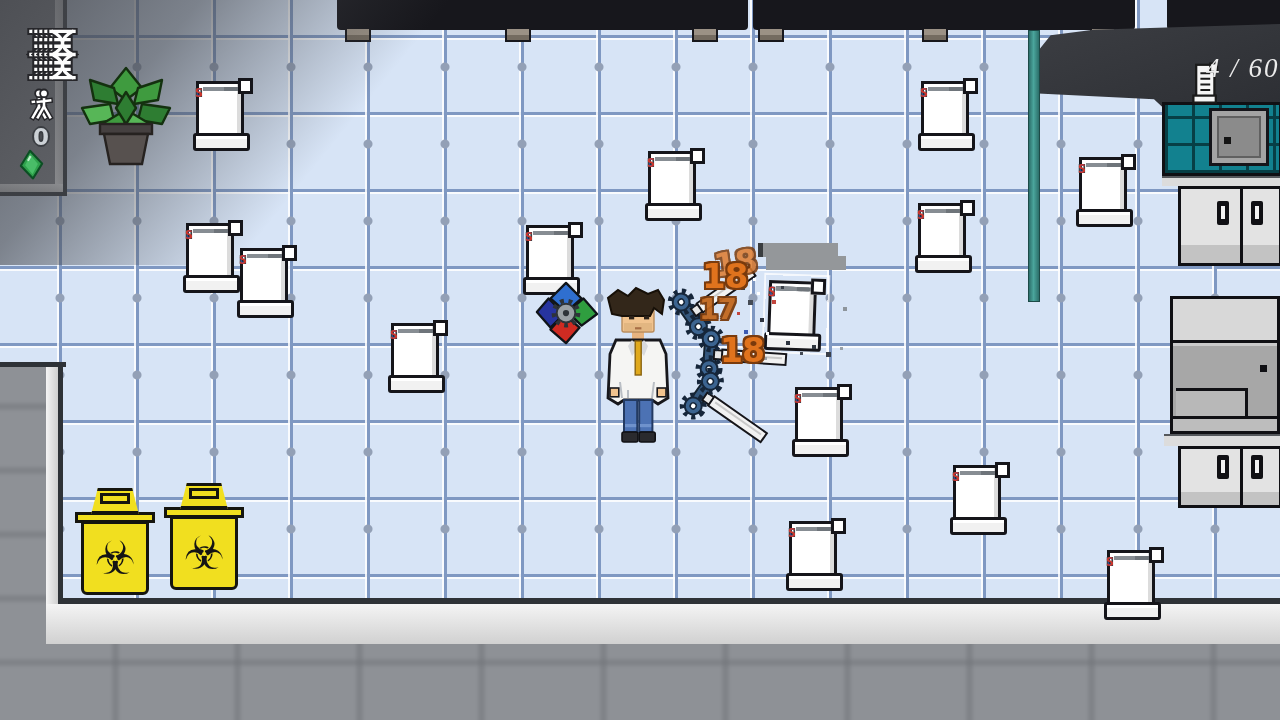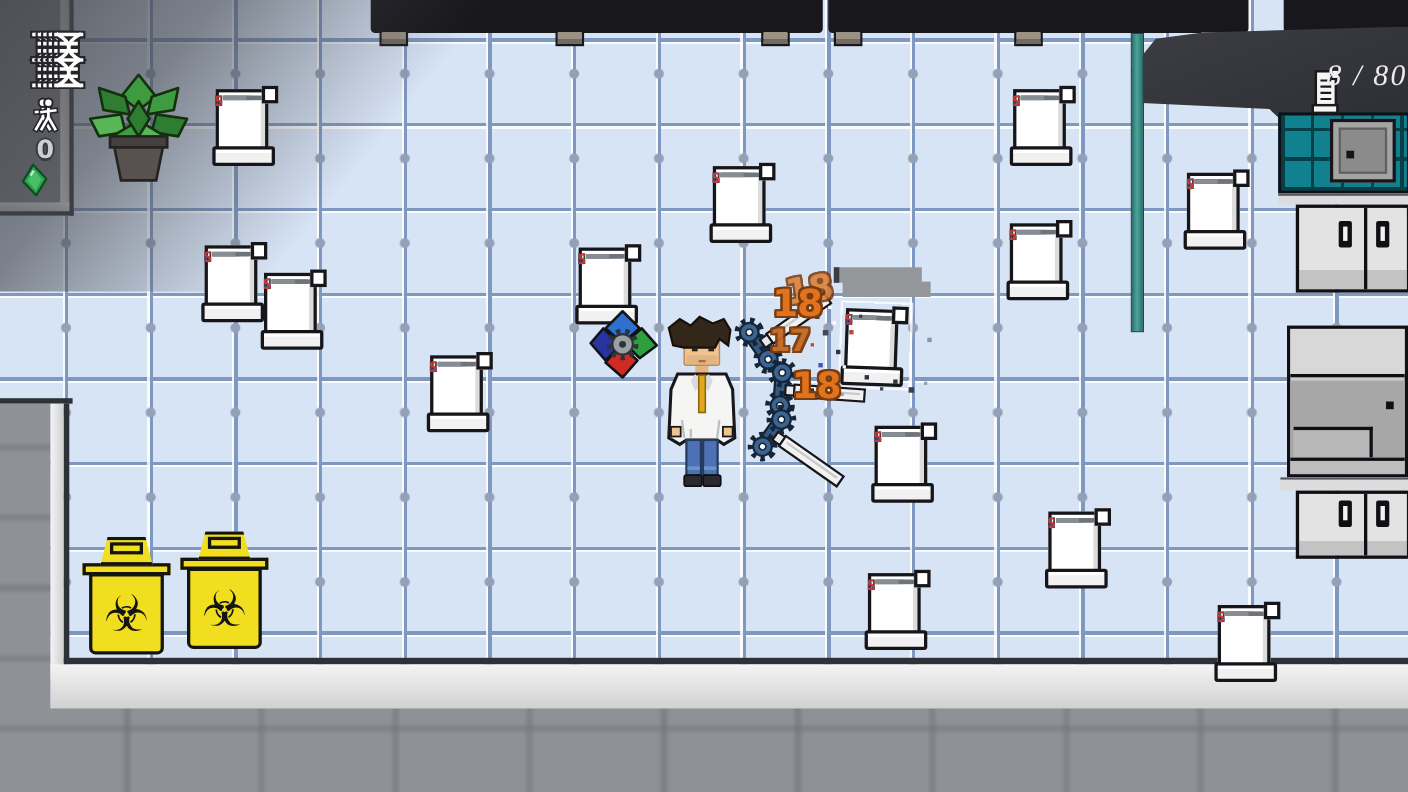--- a/index.html
+++ b/index.html
@@ -642,16 +642,16 @@
 
   <div style="left:1192px;top:46px">
     <span style="position:relative;display:inline-block">
       <svg width="28" height="44" viewBox="0 0 20 30">
         <rect x="3" y="2" width="13" height="24" fill="#f5f5f5" stroke="#1a1a1a" stroke-width="1.6"></rect>
         <rect x="13" y="1" width="5" height="6" fill="#f5f5f5" stroke="#1a1a1a" stroke-width="1.4"></rect>
         <path d="M6,8 H13 M6,12 H13 M6,16 H13 M6,20 H13" stroke="#1a1a1a" stroke-width="1.4"></path>
         <rect x="1" y="24" width="16" height="5" fill="#f5f5f5" stroke="#1a1a1a" stroke-width="1.6"></rect>
       </svg>
     </span>
-    <span class="counter-text" style="position:relative;margin-left:14px;top:-12px">8 / 80</span>
+    <span class="counter-text" style="position:relative;margin-left:14px;top:-12px">4 / 60</span>
   </div>
 
 </div>
 
 </body></html>

